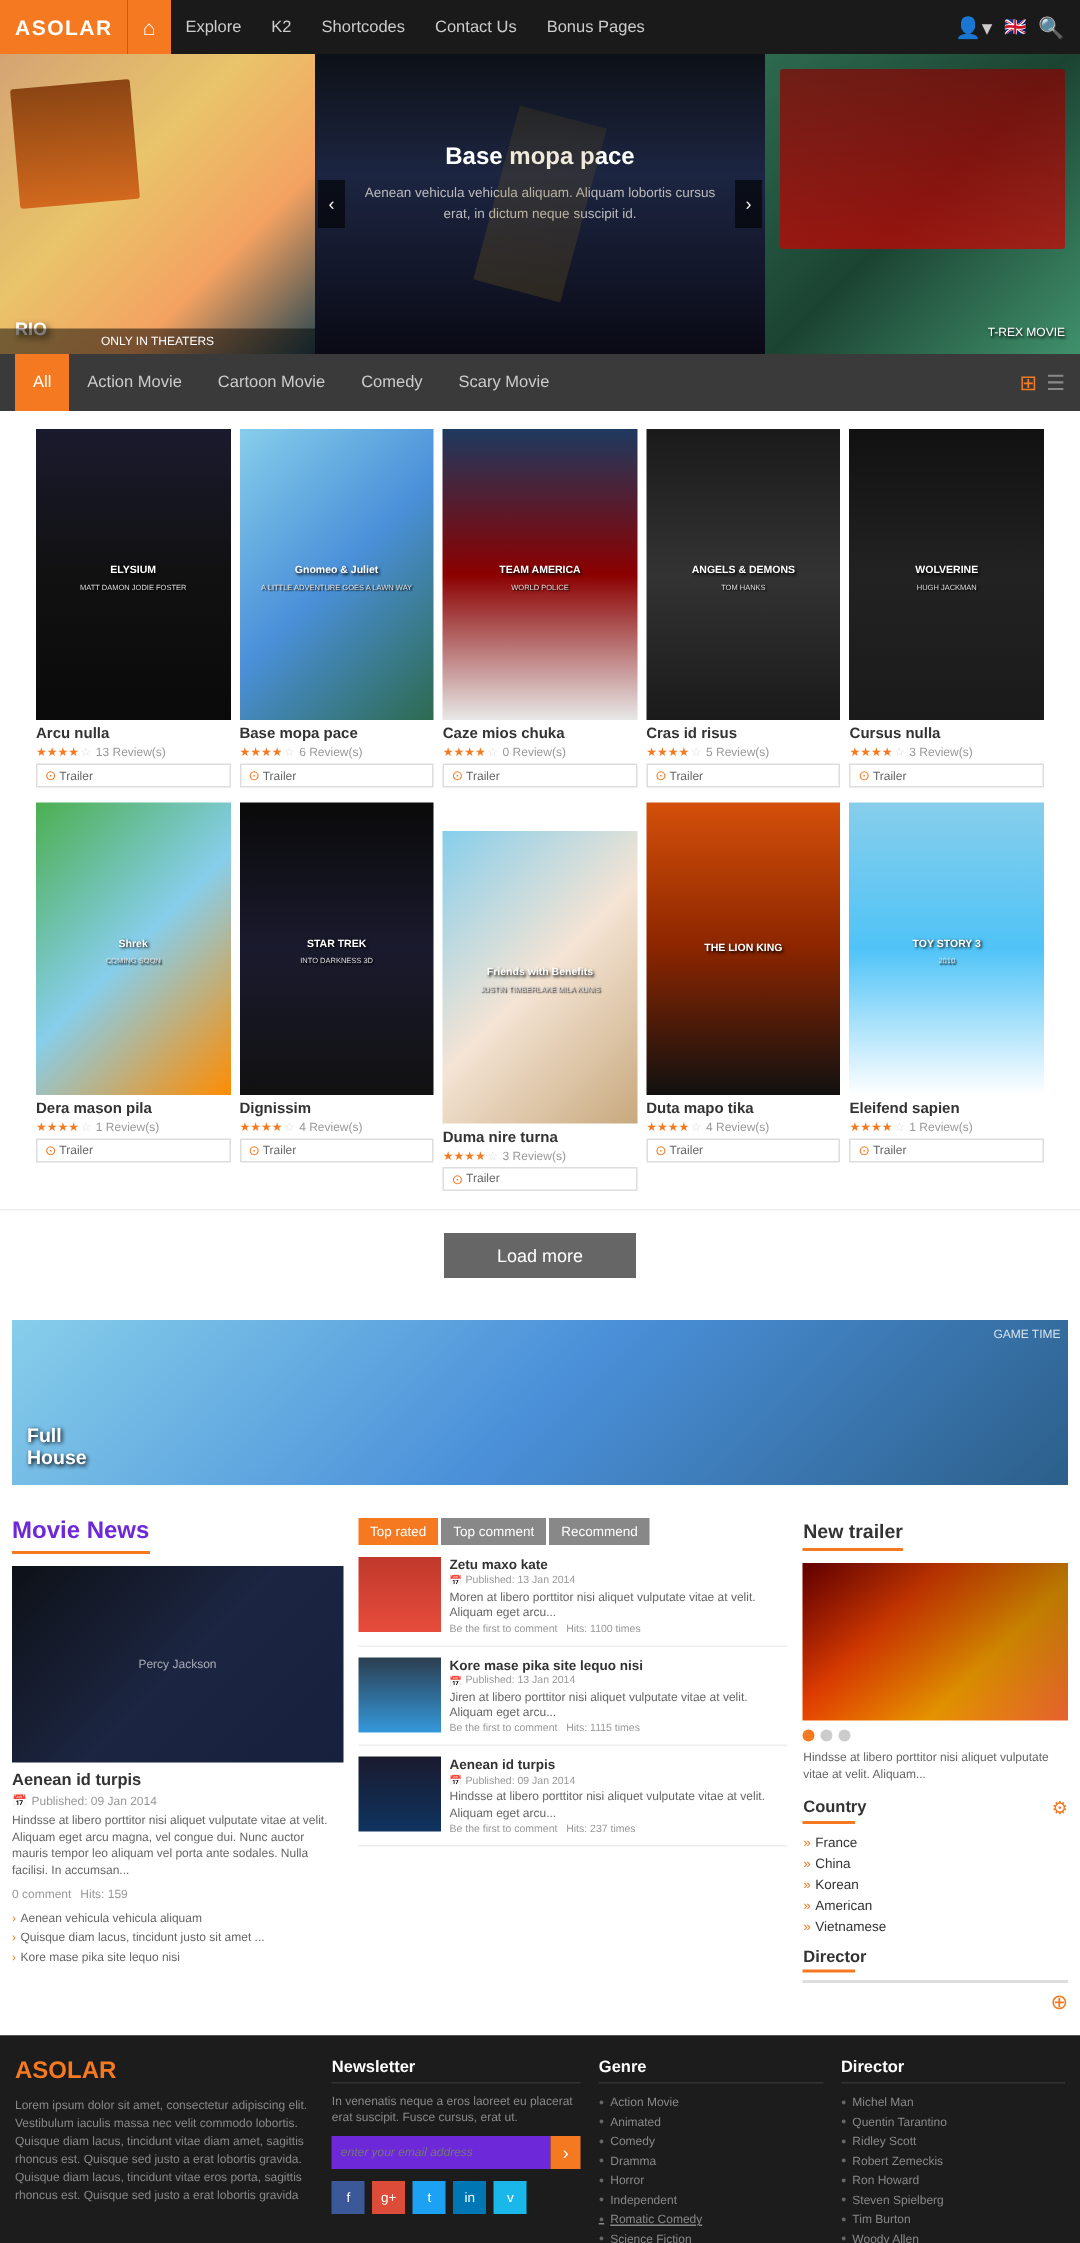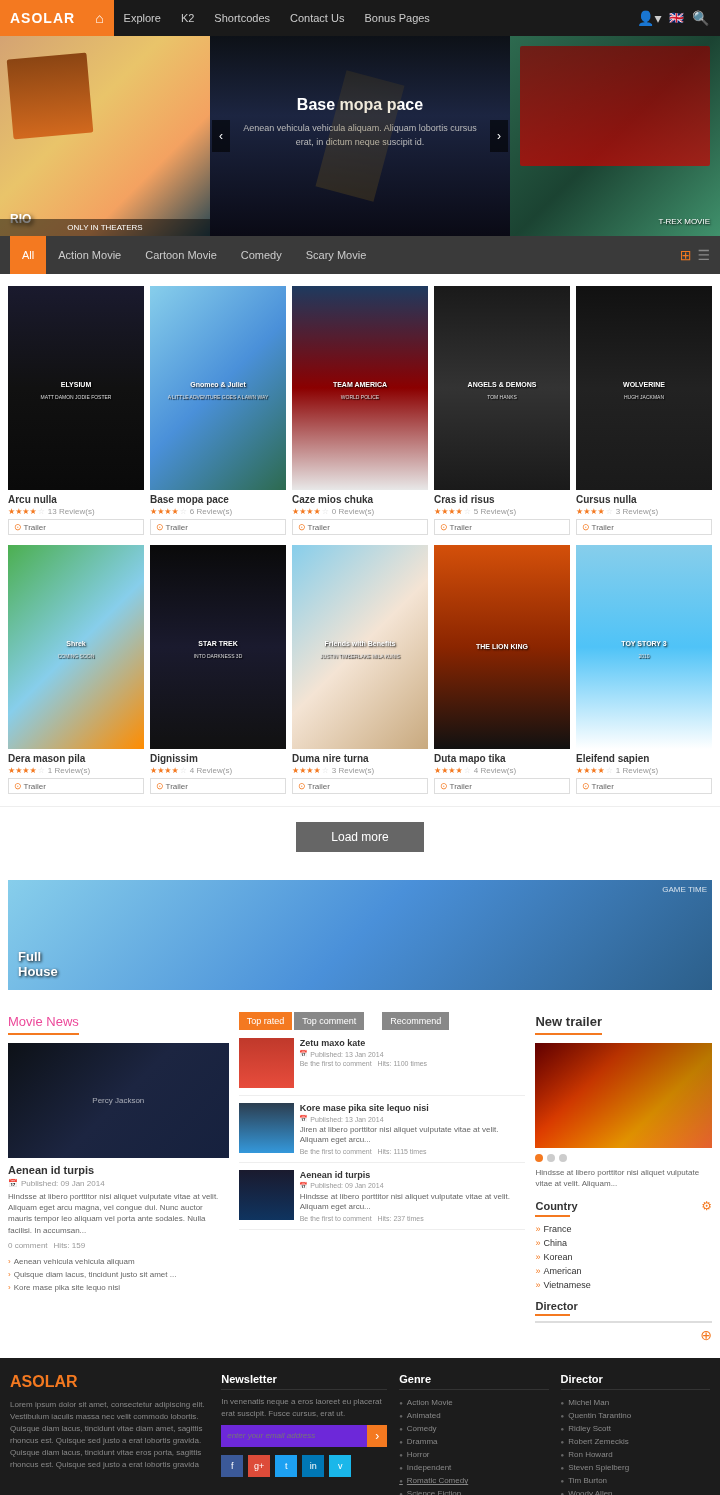--- a/index.html
+++ b/index.html
@@ -62,21 +62,21 @@
   <button style="background:transparent; color:#ccc; border:none; font-size:11px; padding:4px 12px; cursor:pointer; height:100%;">Action Movie</button>
   <button style="background:transparent; color:#ccc; border:none; font-size:11px; padding:4px 12px; cursor:pointer; height:100%;">Cartoon Movie</button>
   <button style="background:transparent; color:#ccc; border:none; font-size:11px; padding:4px 12px; cursor:pointer; height:100%;">Comedy</button>
   <button style="background:transparent; color:#ccc; border:none; font-size:11px; padding:4px 12px; cursor:pointer; height:100%;">Scary Movie</button>
   <div style="margin-left:auto; display:flex; gap:6px; align-items:center;">
     <span style="color:#f47920; font-size:14px; cursor:pointer;">⊞</span>
     <span style="color:#888; font-size:14px; cursor:pointer;">☰</span>
   </div>
 </div>
 
-<div style="background:white; padding:12px 8px;">
+<div style="background:white; padding:12px 24px;">
 
   <div style="display:flex; gap:6px; margin-bottom:10px;" id="row1">
       <div style="flex: 1 1 0%; min-width: 0px;">
     <div style="width:100%; aspect-ratio:2/3; background:linear-gradient(to bottom, #1a1a2e, #111, #0a0a0a); overflow:hidden; position:relative; cursor:pointer; display:flex; align-items:center; justify-content:center; flex-direction:column;">
       <div style="color:white; font-size:7px; font-weight:bold; text-align:center; padding:4px; text-shadow:1px 1px 2px black; line-height:1.3;">ELYSIUM</div>
       <div style="color:#ddd; font-size:5px; text-align:center; padding:0 2px; text-shadow:1px 1px 1px black;">MATT DAMON  JODIE FOSTER</div>
     </div>
     <div style="font-size:10px; font-weight:bold; margin:4px 0 2px; color:#333;">Arcu nulla</div>
     <div style="display:flex; align-items:center; gap:1px; margin-bottom:1px;">
       <span style="color:#f47920; font-size:8px;">★★★★</span>
@@ -180,21 +180,21 @@
     <div style="display:flex; align-items:center; gap:1px; margin-bottom:1px;">
       <span style="color:#f47920; font-size:8px;">★★★★</span>
           <span style="color:#ddd; font-size:8px;">☆</span>
       <span style="color:#999; font-size:8px; margin-left:2px;">4 Review(s)</span>
     </div>
     <button style="background:white; border:1px solid #ddd; color:#666; font-size:8px; padding:2px 5px; cursor:pointer; display:flex; align-items:center; gap:2px; margin-top:3px; width:100%;">
       <span style="color:#f47920; font-size:9px;">⊙</span>
       <span>Trailer</span>
     </button>
   </div>
-      <div style="flex: 1 1 0%; min-width: 0px;">
+      <div style="flex: 1 1 0%; min-width: 0px; margin-top: 19px;">
     <div style="width:100%; aspect-ratio:2/3; background:linear-gradient(135deg, #87ceeb, #f4e4d4, #c8a97e); overflow:hidden; position:relative; cursor:pointer; display:flex; align-items:center; justify-content:center; flex-direction:column;">
       <div style="color:white; font-size:7px; font-weight:bold; text-align:center; padding:4px; text-shadow:1px 1px 2px black; line-height:1.3;">Friends with Benefits</div>
       <div style="color:#ddd; font-size:5px; text-align:center; padding:0 2px; text-shadow:1px 1px 1px black;">JUSTIN TIMBERLAKE  MILA KUNIS</div>
     </div>
     <div style="font-size:10px; font-weight:bold; margin:4px 0 2px; color:#333;">Duma nire turna</div>
     <div style="display:flex; align-items:center; gap:1px; margin-bottom:1px;">
       <span style="color:#f47920; font-size:8px;">★★★★</span>
           <span style="color:#ddd; font-size:8px;">☆</span>
       <span style="color:#999; font-size:8px; margin-left:2px;">3 Review(s)</span>
     </div>
@@ -248,22 +248,22 @@
       <span>Full</span><br>
       <span>House</span>
     </div>
     <div style="position:absolute; top:5px; right:5px; color:#fff; font-size:8px; opacity:0.8;">GAME TIME</div>
   </div>
 </div>
 
 <div style="background:white; display:flex; gap:10px; padding:10px 8px 15px;">
 
   <div style="flex:1; min-width:0;">
-    <div style="font-size:13px; font-weight:normal; color:#ec4899; margin-bottom:8px; border-bottom:2px solid #f47920; padding-bottom:4px; display:inline-block;">Movie News</div>
-    <div style="width:100%; height:115px; background:linear-gradient(135deg, #0d1117, #1c2541, #16213e); margin-bottom:6px; position:relative; overflow:hidden;padding-left:24px;">
+    <div style="font-size:16px; font-weight:bold; color:#6d28d9; margin-bottom:8px; border-bottom:2px solid #f47920; padding-bottom:4px; display:inline-block;">Movie News</div>
+    <div style="width:100%; height:131px; background:linear-gradient(135deg, #0d1117, #1c2541, #16213e); margin-bottom:6px; position:relative; overflow:hidden;padding-left:24px;">
       <div style="position:absolute; inset:0; display:flex; align-items:center; justify-content:center; color:white; font-size:8px; opacity:0.6;">Percy Jackson</div>
     </div>
     <div style="font-size:11px; font-weight:bold; color:#333; margin-bottom:3px;">Aenean id turpis</div>
     <div style="font-size:8px; color:#999; margin-bottom:3px; display:flex; align-items:center; gap:3px;">
       <span>📅</span>
       <span>Published: 09 Jan 2014</span>
     </div>
     <div style="font-size:8px; color:#666; line-height:1.4; margin-bottom:5px;">Hindsse at libero porttitor nisi aliquet vulputate vitae at velit. Aliquam eget arcu magna, vel congue dui. Nunc auctor mauris tempor leo aliquam vel porta ante sodales. Nulla facilisi. In accumsan...</div>
     <div style="font-size:8px; color:#999; margin-bottom:5px; display:flex; gap:6px;">
       <span>0 comment</span>
@@ -273,28 +273,29 @@
         <div style="font-size: 8px; color: rgb(102, 102, 102); padding: 2px 0px; cursor: pointer;"><span style="color:#f47920; margin-right:3px;">›</span>Aenean vehicula vehicula aliquam</div>
         <div style="font-size: 8px; color: rgb(102, 102, 102); padding: 2px 0px; cursor: pointer;"><span style="color:#f47920; margin-right:3px;">›</span>Quisque diam lacus, tincidunt justo sit amet ...</div>
         <div style="font-size: 8px; color: rgb(102, 102, 102); padding: 2px 0px; cursor: pointer;"><span style="color:#f47920; margin-right:3px;">›</span>Kore mase pika site lequo nisi</div>
       </div>
   </div>
 
   <div style="flex:1.3; min-width:0;">
     <div style="display:flex; gap:2px; margin-bottom:8px;">
       <button style="background:#f47920; color:white; border:none; font-size:9px; padding:4px 8px; cursor:pointer;">Top rated</button>
       <button style="background:#888; color:white; border:none; font-size:9px; padding:4px 8px; cursor:pointer;text-align:center;">Top comment</button>
-      <button style="background:#888; color:white; border:none; font-size:9px; padding:4px 8px; cursor:pointer;margin-left:16px;">Recommend</button>
+      <button style="background:#888; color:white; border:none; font-size:9px; padding:4px 8px; cursor:pointer;">Recommend</button>
     </div>
     <div id="top-rated-items">
         <div style="display: flex; gap: 6px; margin-bottom: 7px; border-bottom: 1px solid rgb(238, 238, 238); padding-bottom: 7px;">
     <div style="width:55px; height:50px; background:linear-gradient(to bottom, #c0392b, #e74c3c); flex-shrink:0;"></div>
     <div style="flex:1; min-width:0;">
       <div style="font-size:9px; font-weight:bold; color:#333; margin-bottom:2px; cursor:pointer;">Zetu maxo kate</div>
       <div style="font-size:7px; color:#999; margin-bottom:2px; display:flex; align-items:center; gap:2px;"><span>📅</span>Published: 13 Jan 2014</div>
+      <div style="font-size:8px; color:#666; line-height:1.3;">Moren at libero porttitor nisi aliquet vulputate vitae at velit. Aliquam eget arcu...</div>
       <div style="font-size:7px; color:#999; margin-top:2px;">Be the first to comment &nbsp; Hits: 1100 times</div>
     </div>
   </div>
         <div style="display: flex; gap: 6px; margin-bottom: 7px; border-bottom: 1px solid rgb(238, 238, 238); padding-bottom: 7px;">
     <div style="width:55px; height:50px; background:linear-gradient(to bottom, #2c3e50, #3498db); flex-shrink:0;"></div>
     <div style="flex:1; min-width:0;">
       <div style="font-size:9px; font-weight:bold; color:#333; margin-bottom:2px; cursor:pointer;">Kore mase pika site lequo nisi</div>
       <div style="font-size:7px; color:#999; margin-bottom:2px; display:flex; align-items:center; gap:2px;"><span>📅</span>Published: 13 Jan 2014</div>
       <div style="font-size:8px; color:#666; line-height:1.3;">Jiren at libero porttitor nisi aliquet vulputate vitae at velit. Aliquam eget arcu...</div>
       <div style="font-size:7px; color:#999; margin-top:2px;">Be the first to comment &nbsp; Hits: 1115 times</div>

